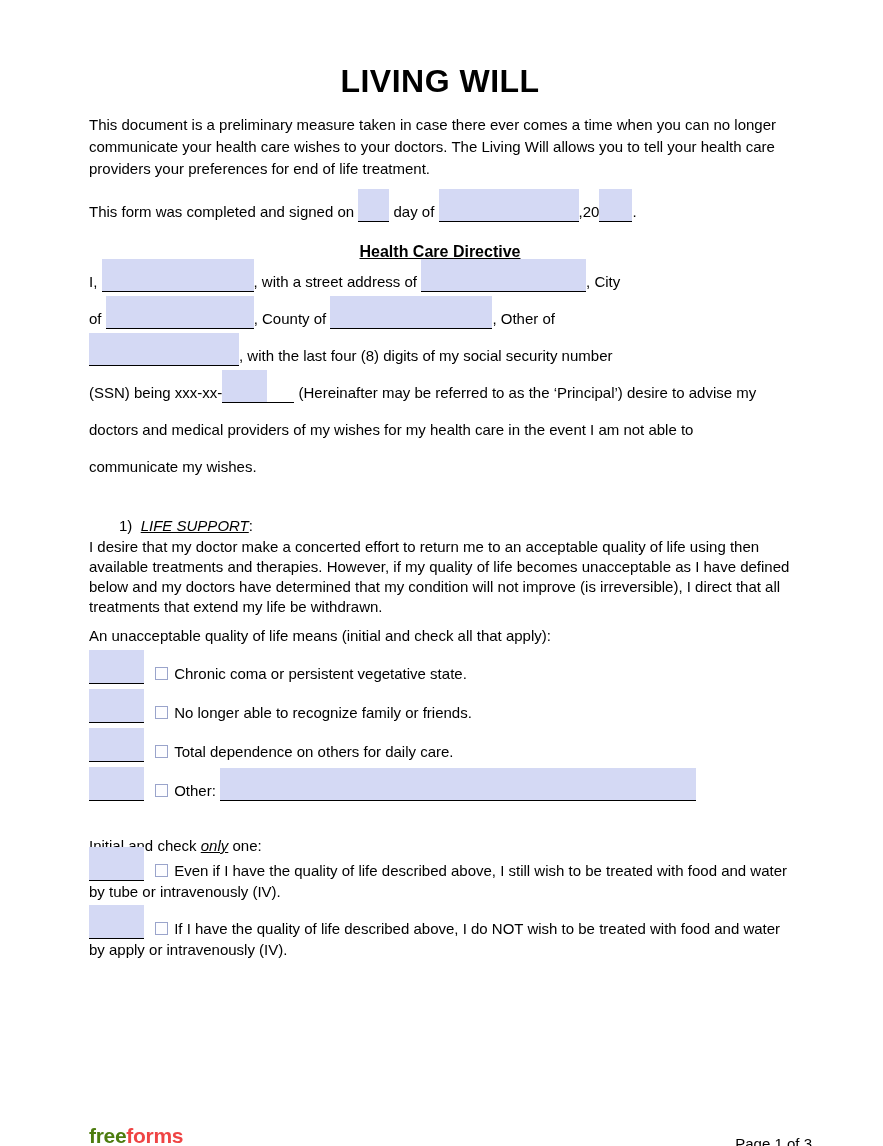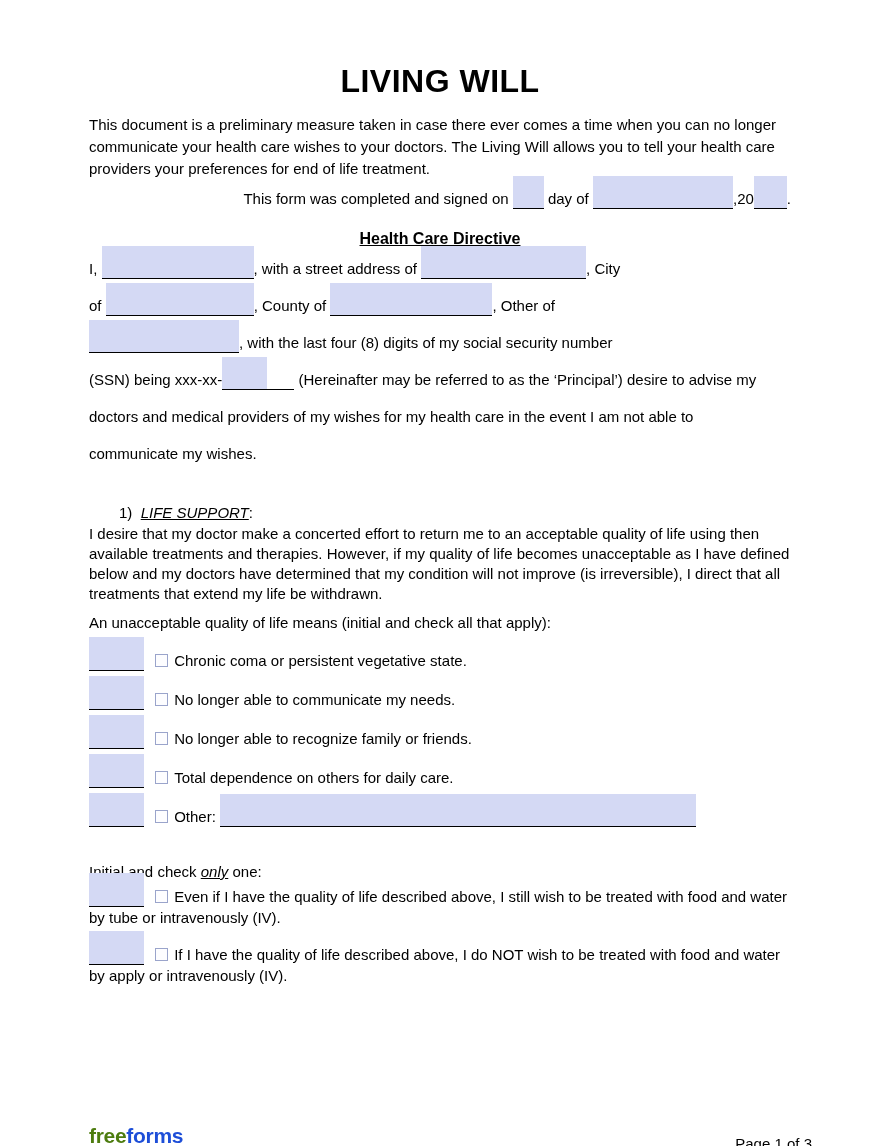--- a/index.html
+++ b/index.html
@@ -36,21 +36,21 @@
     height:0; width:27px;
     margin-bottom:-5px;
     vertical-align:baseline;
     border-bottom:1.5px solid #000;
   }
   .w-day{width:31px} .w-month{width:140px} .w-year{width:33px}
   .w-name{width:152px} .w-street{width:165px} .w-city{width:148px}
   .w-county{width:162px} .w-state{width:150px} .w-ssn{width:45px}
   .w-other{width:476px} .initial{width:55px; height:34px; margin-top:-34px;}
 
-  .date-line { margin-top:8px; line-height:22px;text-align:right; }
+  .date-line { margin-top:21px; line-height:22px; }
 
   .h2 { margin-top:18px; text-align:center; line-height:22px; }
   .h2-text { font-weight:bold; text-decoration:underline; font-size:16px; }
 
   .directive-line { line-height:37px; }
   .directive { margin-top:0; }
 
   .sec-heading { margin-top:30px; padding-left:30px; line-height:21px; }
   .sec-title { font-style:italic; text-decoration:underline; }
   .sec-body { margin-top:1px; line-height:20px; }
@@ -74,21 +74,21 @@
   .exclusive-item.first { margin-top:4px; }
   .exclusive-item.second { margin-top:16px; }
   .exclusive-item .checkbox { margin:0 6px 0 7px; }
 
   .footer-logo {
     position:absolute; left:89px; top:1057px;
     font-size:21px; font-weight:bold; letter-spacing:-0.3px;
     line-height:22px;
   }
   .logo-free { color:#4d7c0f; }
-  .logo-forms { color:#1d4ed8; }
+  .logo-forms { color:#ef4444; }
   .page-num {
     position:absolute; right:71px; top:1066px;
     font-size:15px; line-height:20px;
   }
 </style>
 </head>
 <body>
 
 <div class="page">
   <div class="content">
@@ -143,24 +143,20 @@
 
     <div class="prompt">An unacceptable quality of life means (initial and check all that apply):</div>
 
     <div class="check-rows">
       <div class="check-row">
         <span class="field initial"></span>
         <span class="checkbox"></span><span>Chronic coma or persistent vegetative state.</span>
       </div>
       <div class="check-row">
         <span class="field initial"></span>
-        <span class="checkbox"></span><span>No longer able to communicate my needs.</span>
-      </div>
-      <div class="check-row">
-        <span class="field initial"></span>
         <span class="checkbox"></span><span>No longer able to recognize family or friends.</span>
       </div>
       <div class="check-row">
         <span class="field initial"></span>
         <span class="checkbox"></span><span>Total dependence on others for daily care.</span>
       </div>
       <div class="check-row">
         <span class="field initial"></span>
         <span class="checkbox"></span><span>Other:</span>
         <span class="field w-other"></span>

